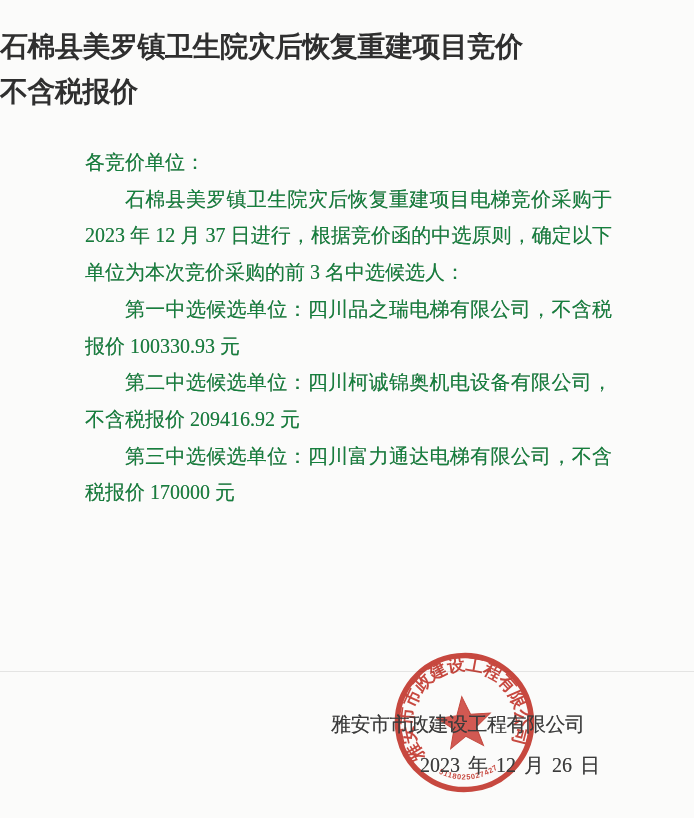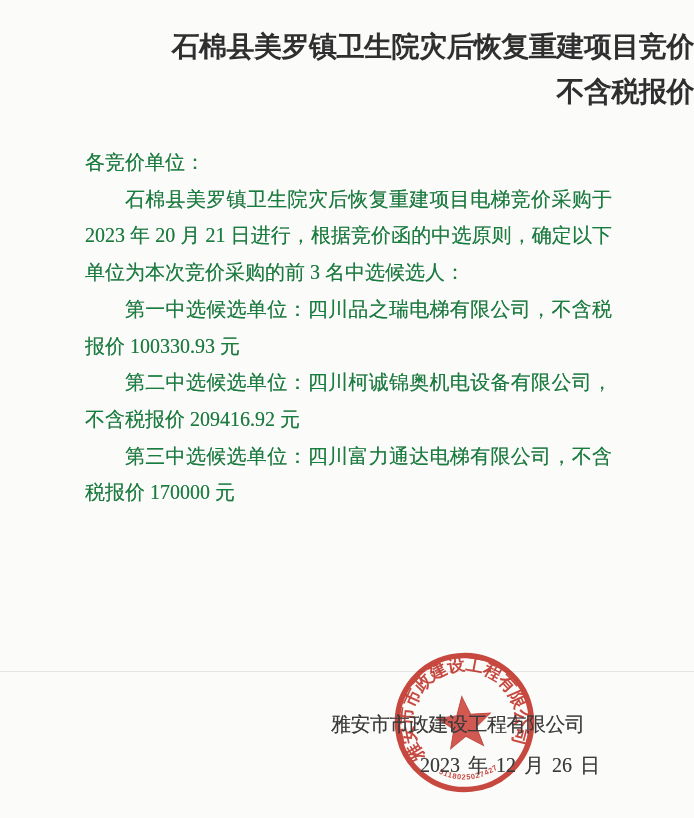--- a/index.html
+++ b/index.html
@@ -11,21 +11,21 @@
     overflow:hidden;
     font-family:"Liberation Serif","DejaVu Serif",serif;
     color:#3b3b3b;
   }
   .scan-line{
     position:absolute;left:0;top:671px;width:694px;height:1px;
     background:rgba(90,90,90,0.14);
   }
   .title{
     position:absolute;top:24px;left:0;width:694px;margin:0;
-    text-align:right;
+    text-align:left;
     font-family:"Liberation Sans","DejaVu Sans",sans-serif;
     font-weight:bold;
     font-size:28px;line-height:45px;letter-spacing:-0.5px;
     color:#2f2f2f;
   }
   .body-block{
     position:absolute;left:85px;top:144px;width:527px;
     font-size:20px;line-height:36.7px;
     text-align:justify;
     color:#15803d;
@@ -65,21 +65,21 @@
 
   <div class="scan-line"></div>
 
   <h1 class="title">
     <span>石棉县美罗镇卫生院灾后恢复重建项目竞价</span><br>
     <span>不含税报价</span>
   </h1>
 
   <div class="body-block">
     <p class="salutation">各竞价单位：</p>
-    <p class="indent">石棉县美罗镇卫生院灾后恢复重建项目电梯竞价采购于 2023 年 20 月 21 日进行，根据竞价函的中选原则，确定以下单位为本次竞价采购的前 3 名中选候选人：</p>
+    <p class="indent">石棉县美罗镇卫生院灾后恢复重建项目电梯竞价采购于 2023 年 12 月 37 日进行，根据竞价函的中选原则，确定以下单位为本次竞价采购的前 3 名中选候选人：</p>
     <p class="indent">第一中选候选单位：四川品之瑞电梯有限公司，不含税报价 100330.93 元</p>
     <p class="indent">第二中选候选单位：四川柯诚锦奥机电设备有限公司，不含税报价 209416.92 元</p>
     <p class="indent">第三中选候选单位：四川富力通达电梯有限公司，不含税报价 170000 元</p>
   </div>
 
   <svg class="stamp" viewBox="-94.5 -94.5 189 189" xmlns="http://www.w3.org/2000/svg">
 
     <circle cx="0" cy="0" r="67" fill="none" stroke="#c5352b" stroke-width="5.5"></circle>
 
     <polygon points="0,-26 6.9,-7.6 26.6,-6.7 11.2,5.7 16.5,24.7 0,13.8 -16.5,24.7 -11.2,5.7 -26.6,-6.7 -6.9,-7.6" fill="#d24840" stroke="#c03428" stroke-width="1"></polygon>

